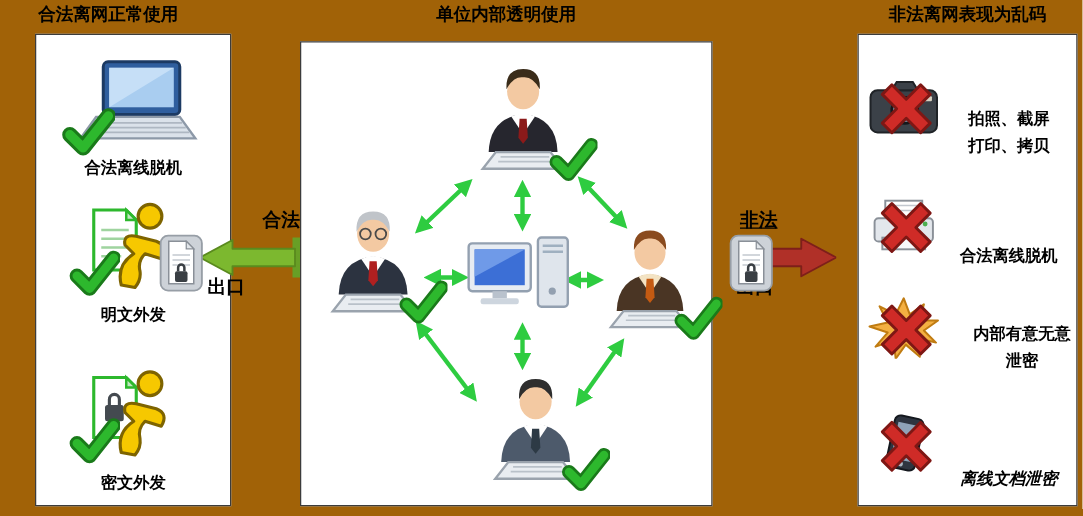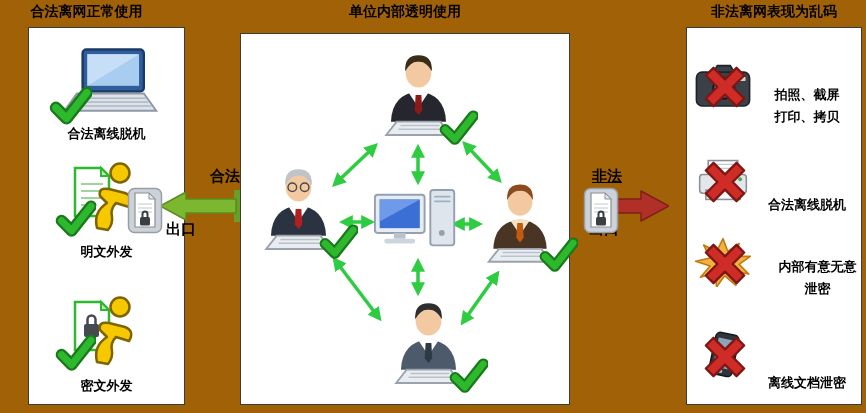--- a/index.html
+++ b/index.html
@@ -45,21 +45,21 @@
   .legal-arrow   { position:absolute; left:160px; top:189px; width:85px; height:34px; }
   .legal-doc     { position:absolute; left:127px; top:187px; width:36px; height:47px; z-index:3; }
   .illegal-arrow { position:absolute; left:601px; top:189px; width:68px; height:34px; }
   .illegal-doc   { position:absolute; left:583px; top:187px; width:36px; height:47px; z-index:3; }
 
   
   .rp-row { position:absolute; left:3px; right:3px; display:flex; align-items:flex-end; }
   .rp-row-1 { top:14px;  height:86px; }
   .rp-row-2 { top:116px; height:72px; }
   .rp-row-3 { top:196px; height:76px;gap:21px; }
-  .rp-row-4 { top:288px; height:78px; }
+  .rp-row-4 { top:288px; height:78px;font-style:italic; }
   .rp-iconwrap { position:relative; flex:0 0 66px; width:66px; height:100%;
                  display:flex; align-items:center; justify-content:center; }
   .rp-iconwrap .redx { position:absolute; width:46px; height:46px; left:12px; top:50%; margin-top:-21px; }
   .rp-label { flex:1; text-align:center; font-size:13px; font-weight:600; line-height:1.7; white-space:pre-line; }
 
   .hiddefs { position:absolute; width:0; height:0; }
 </style>
 </head>
 <body>
 

